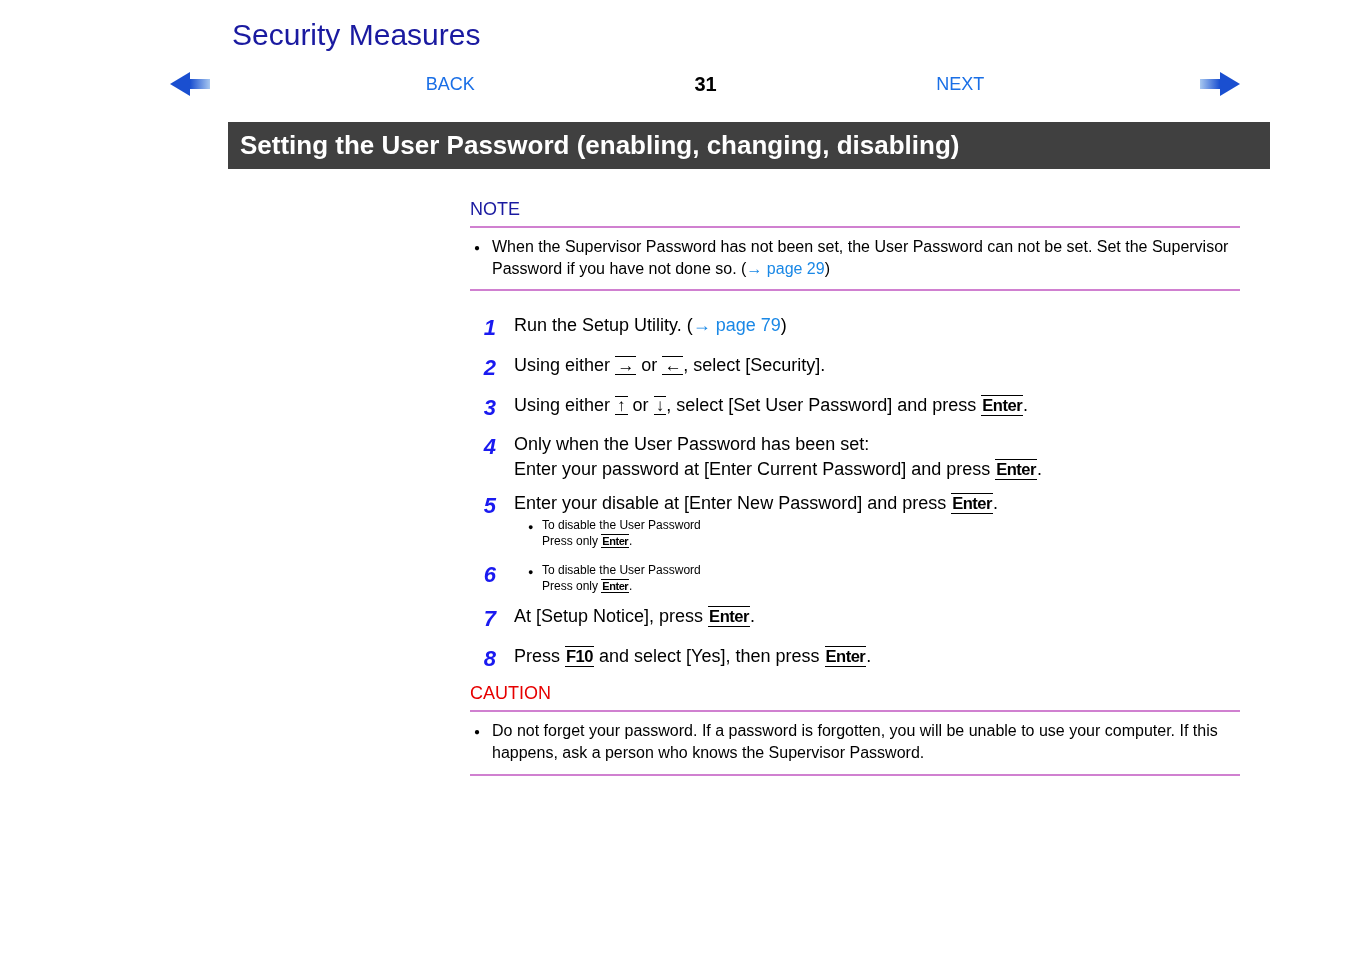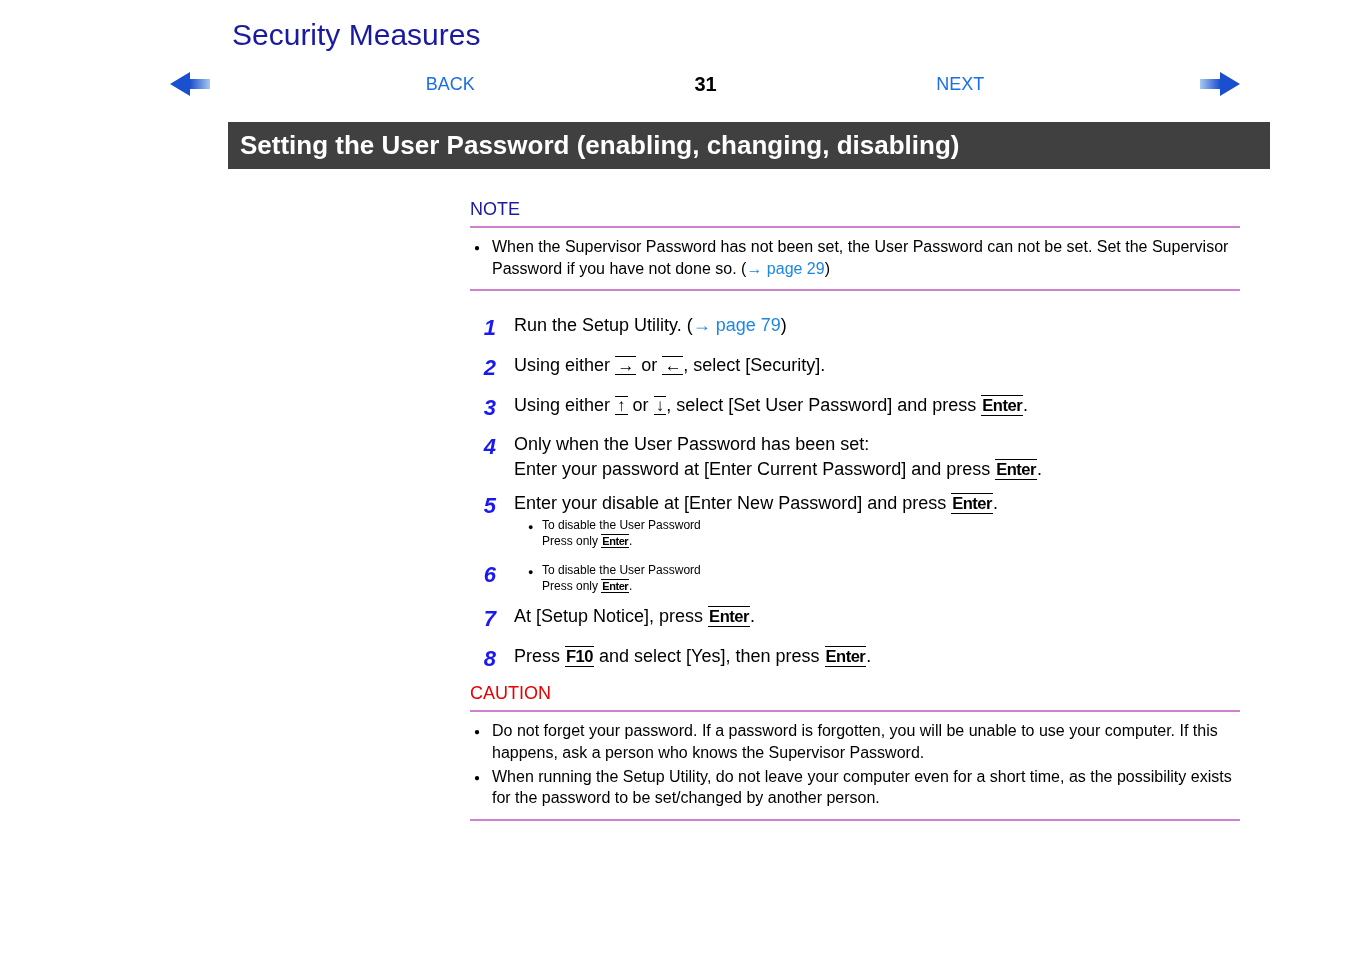--- a/index.html
+++ b/index.html
@@ -277,17 +277,16 @@
         <div class="step-body">
           <span>Press </span><span class="key">F10</span><span> and select [Yes], then press </span><span class="key">Enter</span><span>.</span>
         </div>
       </div>
 
     </div>
 
     <div class="caution-head">CAUTION</div>
     <ul class="callout-box">
       <li>Do not forget your password.  If a password is forgotten, you will be unable to use your computer. If this happens, ask a person who knows the Supervisor Password.</li>
-      <li>When running the Setup Utility, do not leave your computer even for a short time, as the possibility exists for the password to be set/changed by another person.</li>
     </ul>
 
   </div>
 </div>
 
 </body></html>

